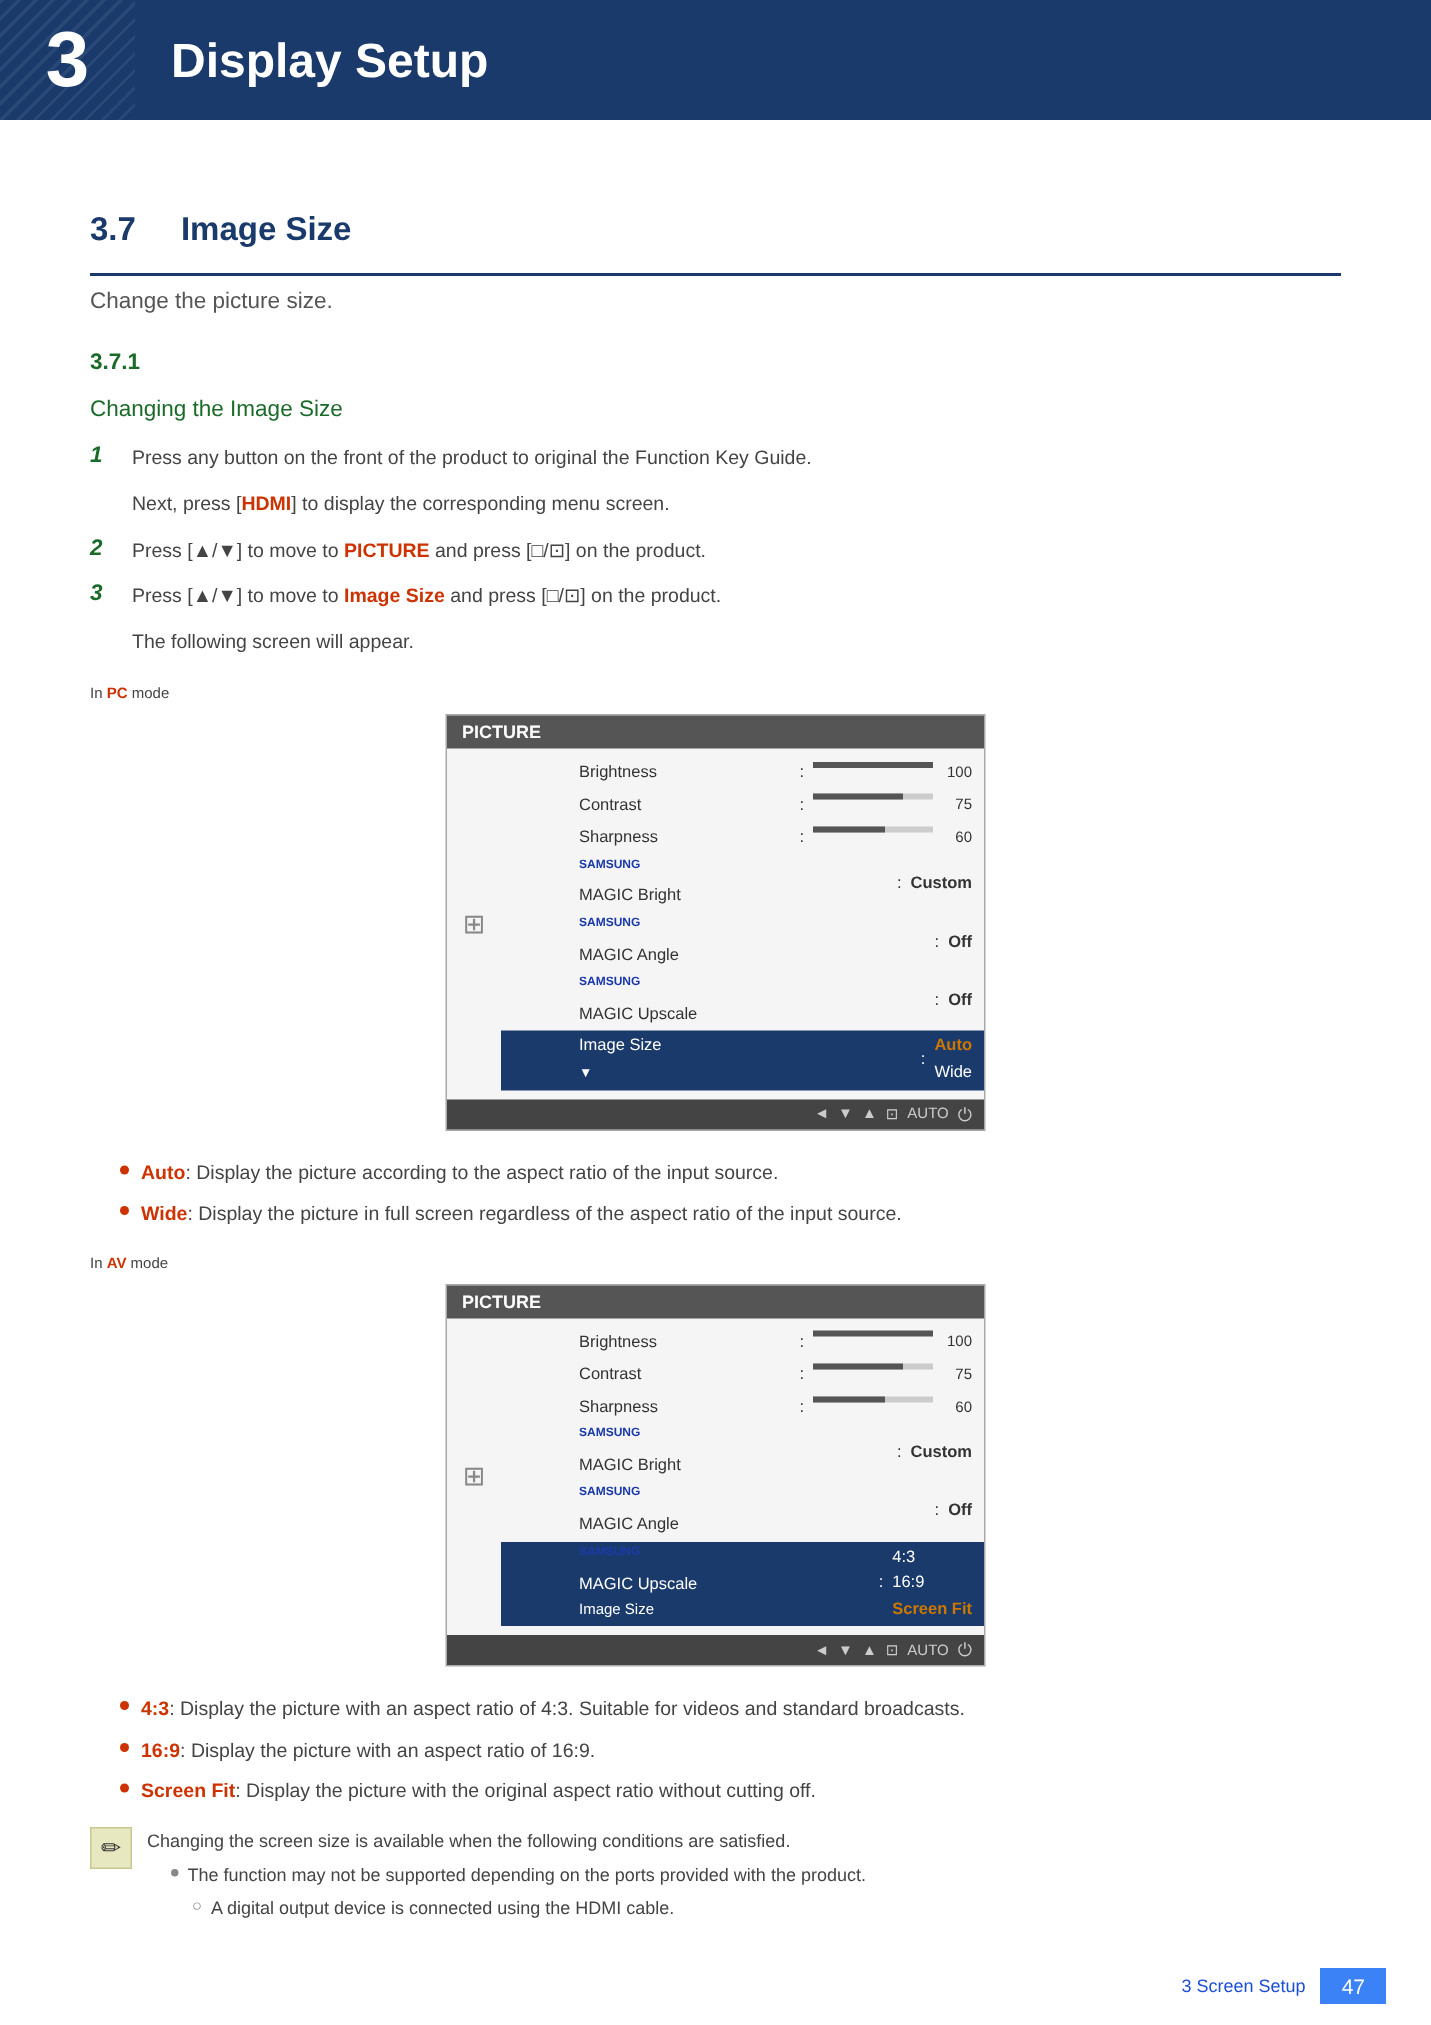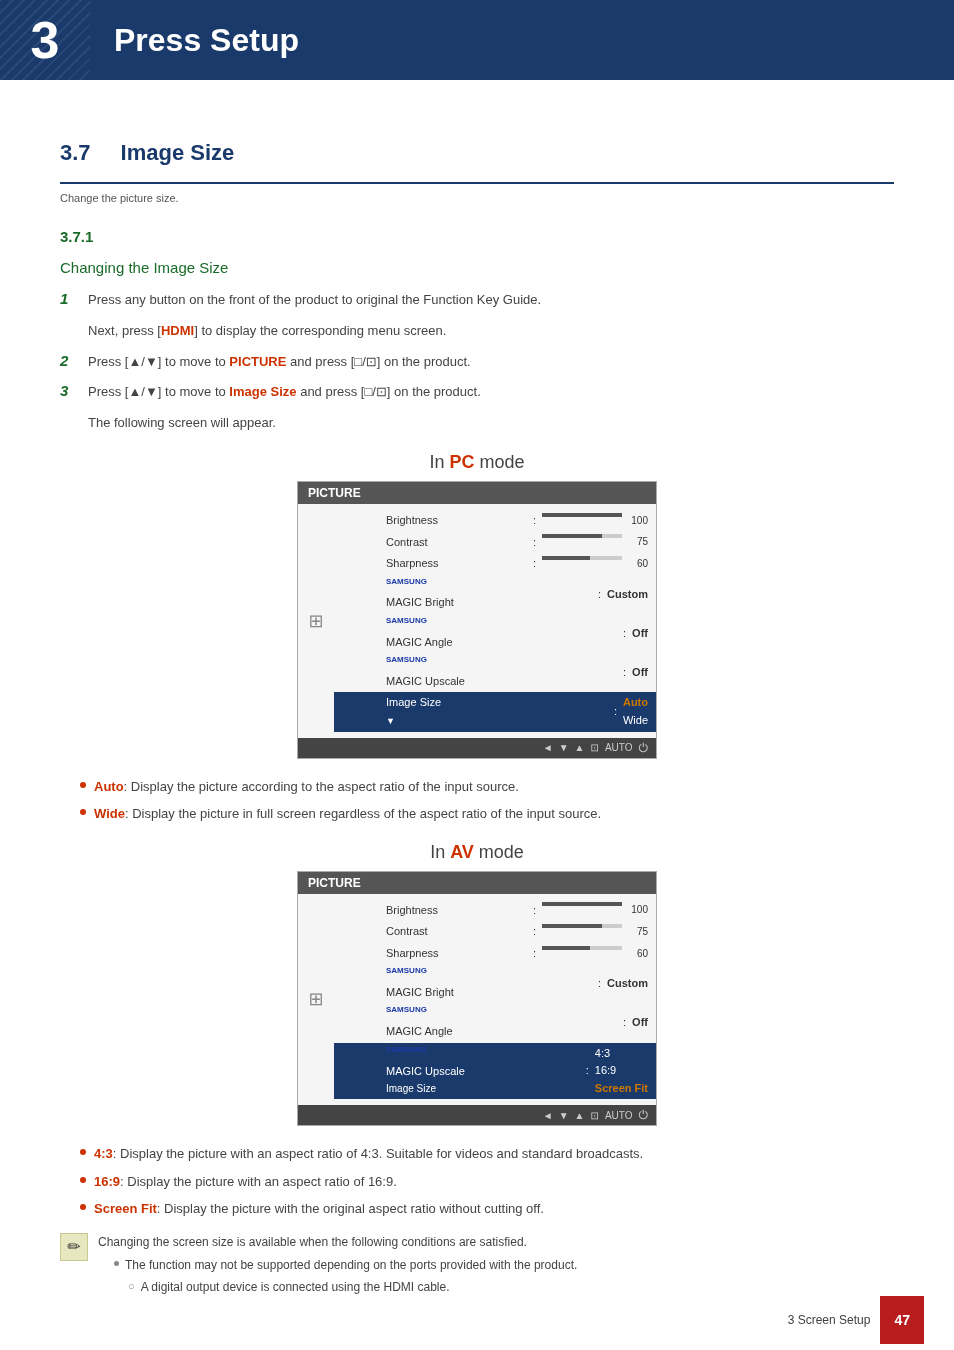--- a/index.html
+++ b/index.html
@@ -95,21 +95,21 @@
       color: #1a6b2a;
     }
     .subsection-title {
       font-size: 15px;
       font-weight: normal;
       color: #1a6b2a;
     }
 
     
     .description {
-      font-size: 11px;
+      font-size: 15px;
       color: #555;
       margin-bottom: 18px;
     }
 
     
     .step {
       display: flex;
       gap: 12px;
       margin-bottom: 10px;
       align-items: flex-start;
@@ -136,22 +136,21 @@
       font-size: 13px;
       color: #444;
       line-height: 1.6;
     }
     .step-indent b {
       color: #cc3300;
     }
 
     
     .mode-label {
-      text-align: center;
-      font-size: 18px;
+      font-size: 10px;
       color: #444;
       margin: 18px 0 8px 0;
     }
     .mode-label b {
       color: #cc3300;
     }
 
     
     .menu-container {
       display: flex;
@@ -346,45 +345,45 @@
     .footer {
       position: absolute;
       bottom: 14px;
       right: 30px;
       display: flex;
       align-items: center;
       gap: 10px;
     }
     .footer-text {
       font-size: 12px;
-      color: #404040;
+      color: #1d4ed8;
     }
     .footer-page {
-      background: #b91c1c;
+      background: #3b82f6;
       color: #fff;
       font-size: 14px;
-      font-weight: bold;
-      padding: 16px 14px;
+      font-weight: normal;
+      padding: 4px 14px;
     }
 
     
     .section-divider {
       border: none;
       border-top: 2px solid #1a3a6b;
       margin: 16px 0 8px 0;
     }
   </style>
 </head>
 <body>
 
 <div class="header">
   <div class="header-number-box">
     <span class="header-num">3</span>
   </div>
-  <span class="header-title">Press Setup</span>
+  <span class="header-title">Display Setup</span>
 </div>
 
 <div class="content">
 
   <div class="section-heading">
     <span class="section-number">3.7</span>
     <span class="section-title">Image Size</span>
   </div>
   <hr class="section-divider">
   <p class="description">Change the picture size.</p>

